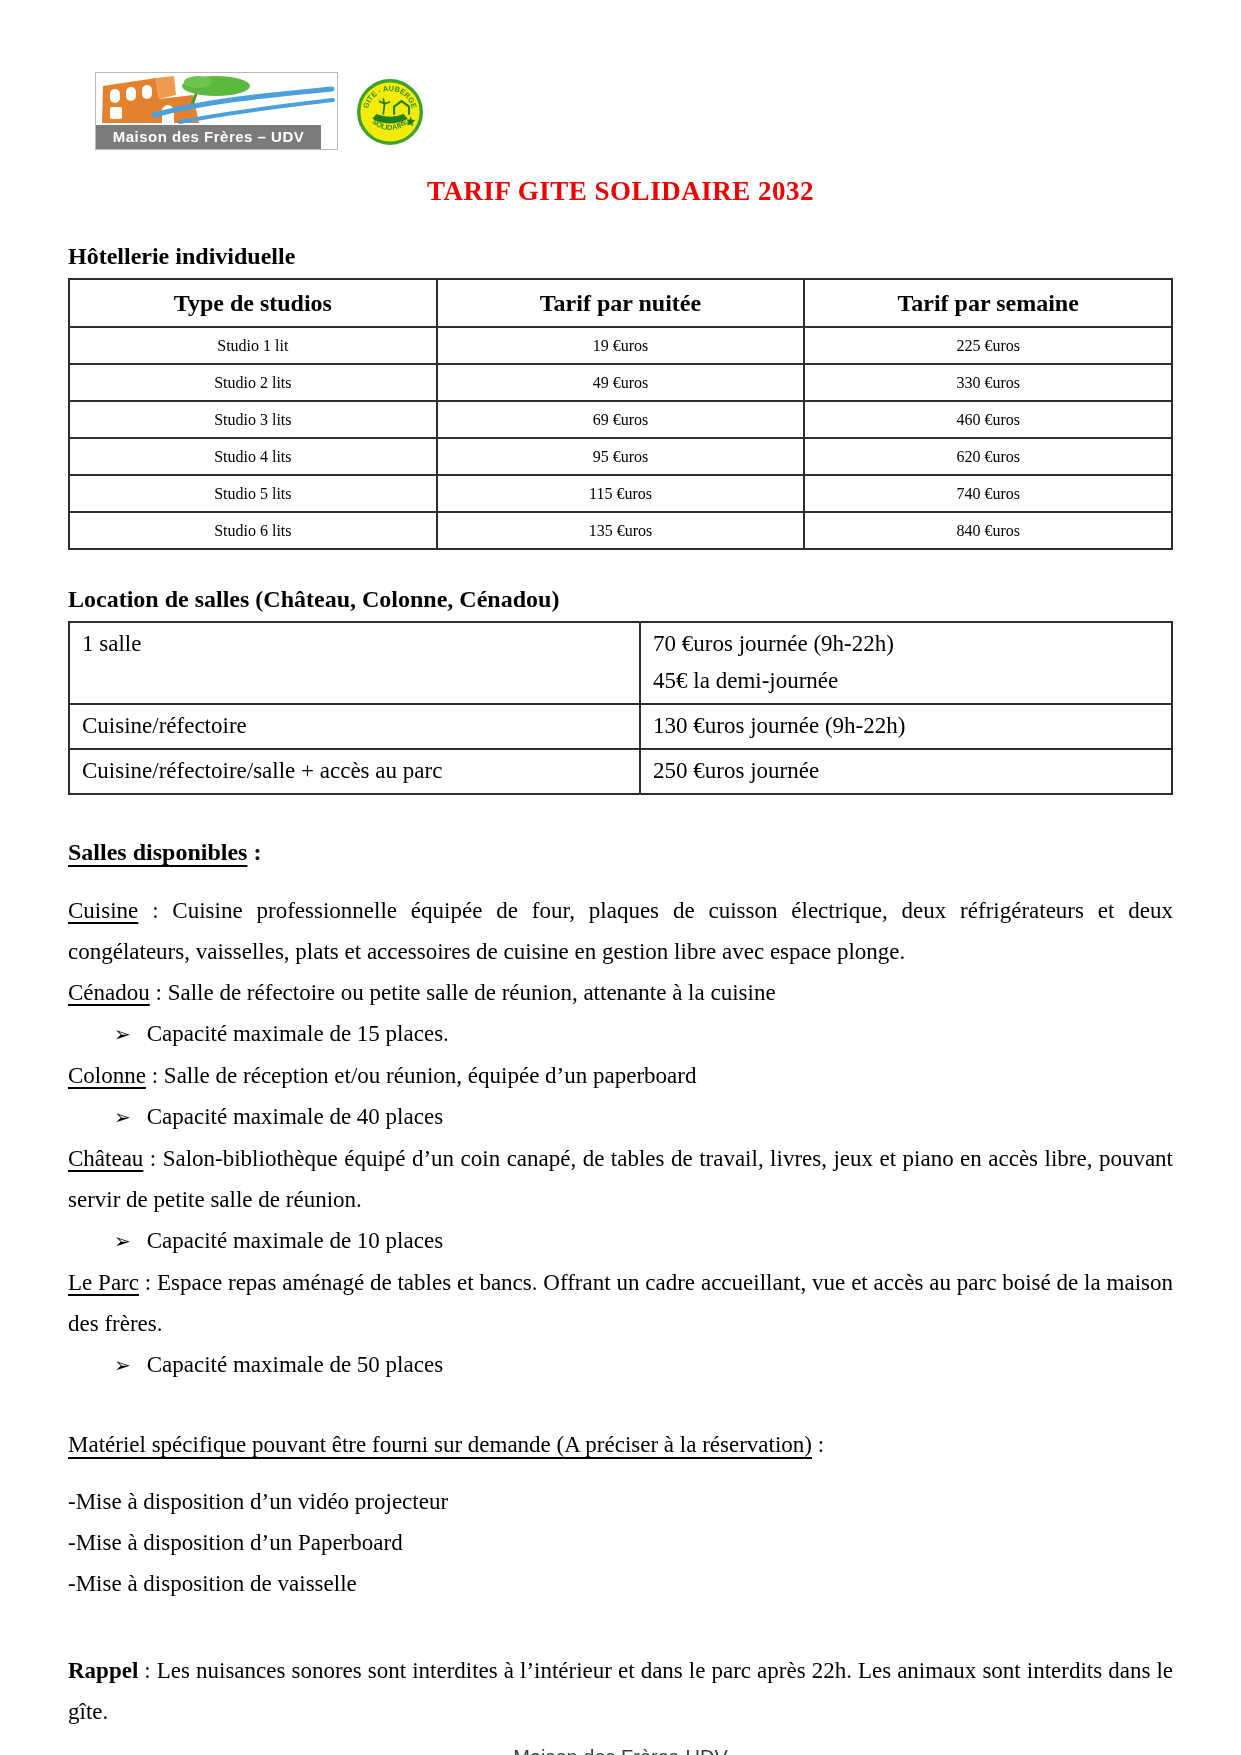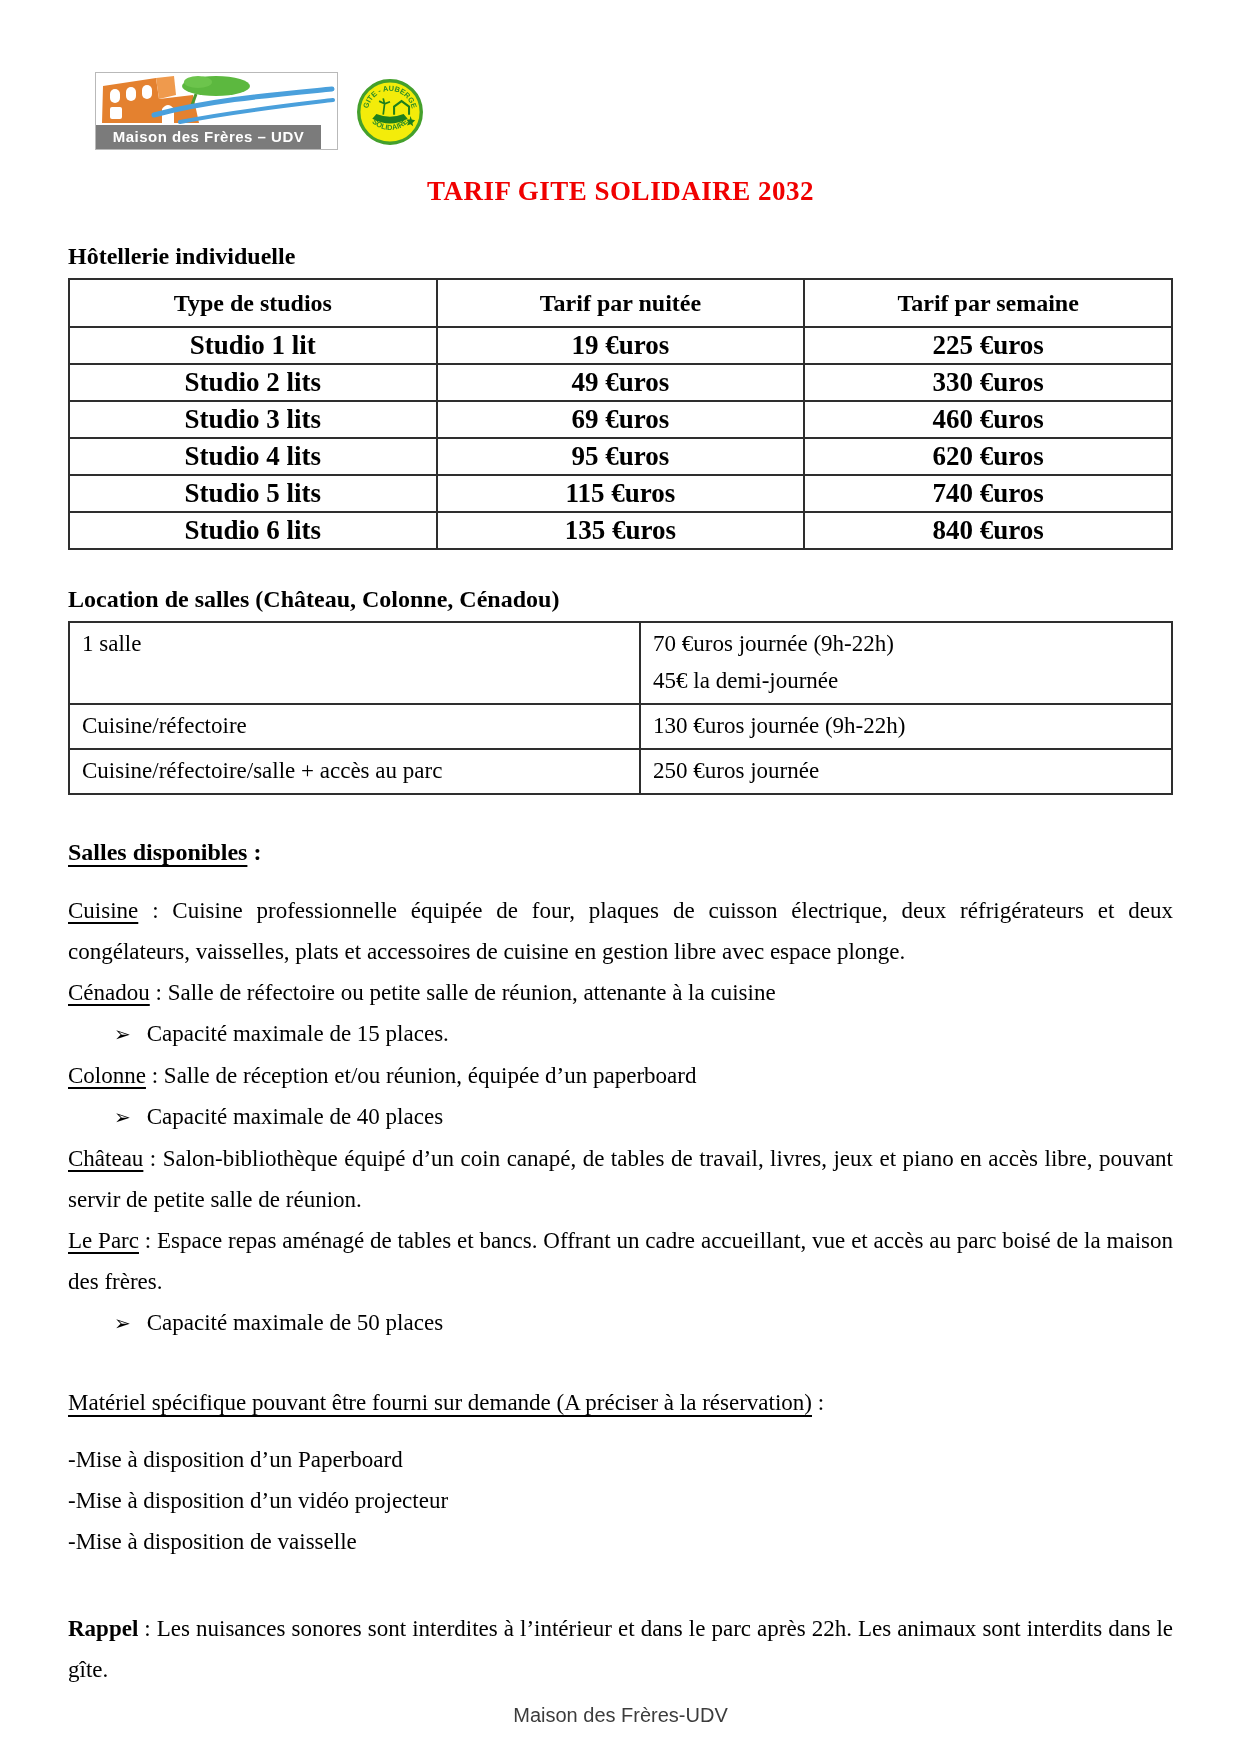--- a/index.html
+++ b/index.html
@@ -59,21 +59,21 @@
   .h-salles { margin-top: 44px; font-size: 24px; font-weight: bold; }
   .h-salles .u-head { text-decoration: underline; text-underline-offset: 5px; text-decoration-thickness: 2px; }
   .h-materiel { margin-top: 46px; font-size: 23px; }
   .h-materiel .u-head { text-decoration: underline; text-underline-offset: 5px; }
 
   
   table { border-collapse: collapse; width: 100%; table-layout: fixed; }
   .tbl-studios { margin-top: 8px; }
   .tbl-studios th, .tbl-studios td { border: 2px solid #2e2e2e; text-align: center; }
   .tbl-studios th { font-size: 24px; font-weight: bold; height: 44px; }
-  .tbl-studios td { font-size: 27px; height: 33px; font-weight: bold; }
+  .tbl-studios td { font-size: 16px; height: 33px; font-weight: normal; }
 
   .tbl-salles { margin-top: 8px; }
   .tbl-salles td {
     border: 2px solid #2e2e2e;
     font-size: 23px;
     vertical-align: top;
     padding: 2px 10px 4px 12px;
     line-height: 37px;
   }
   .tbl-salles .col-label { width: 49.6%; }
@@ -231,29 +231,30 @@
 
   <p class="para"><span class="u-name">Cuisine</span><span> : Cuisine professionnelle équipée de four, plaques de cuisson électrique, deux réfrigérateurs et deux congélateurs, vaisselles, plats et accessoires de cuisine en gestion libre avec espace plonge.</span></p>
 
   <p class="para"><span class="u-name">Cénadou</span><span> : Salle de réfectoire ou petite salle de réunion, attenante à la cuisine</span></p>
   <div class="bullet-line"><span class="arrow">➢</span><span>Capacité maximale de 15 places.</span></div>
 
   <p class="para"><span class="u-name">Colonne</span><span> : Salle de réception et/ou réunion, équipée d’un paperboard</span></p>
   <div class="bullet-line"><span class="arrow">➢</span><span>Capacité maximale de 40 places</span></div>
 
   <p class="para"><span class="u-name">Château</span><span> : Salon-bibliothèque équipé d’un coin canapé, de tables de travail, livres, jeux et piano en accès libre, pouvant servir de petite salle de réunion.</span></p>
+  <div class="bullet-line"><span class="arrow">➢</span><span>Capacité maximale de 10 places</span></div>
 
   <p class="para"><span class="u-name">Le Parc</span><span> : Espace repas aménagé de tables et bancs. Offrant un cadre accueillant, vue et accès au parc boisé de la maison des frères.</span></p>
   <div class="bullet-line"><span class="arrow">➢</span><span>Capacité maximale de 50 places</span></div>
 
   <p class="h-materiel"><span class="u-head">Matériel spécifique pouvant être fourni sur demande (A préciser à la réservation)</span><span> :</span></p>
 
   <div class="dash-list">
+    <p>-Mise à disposition d’un vidéo projecteur</p>
     <p>-Mise à disposition d’un Paperboard</p>
-    <p>-Mise à disposition d’un vidéo projecteur</p>
     <p>-Mise à disposition de vaisselle</p>
   </div>
 
   <p class="para rappel"><span class="b">Rappel</span><span> : Les nuisances sonores sont interdites à l’intérieur et dans le parc après 22h. Les animaux sont interdits dans le gîte.</span></p>
 
   <div class="footer">
     <div>Maison des Frères-UDV</div>
 
   </div>
 

